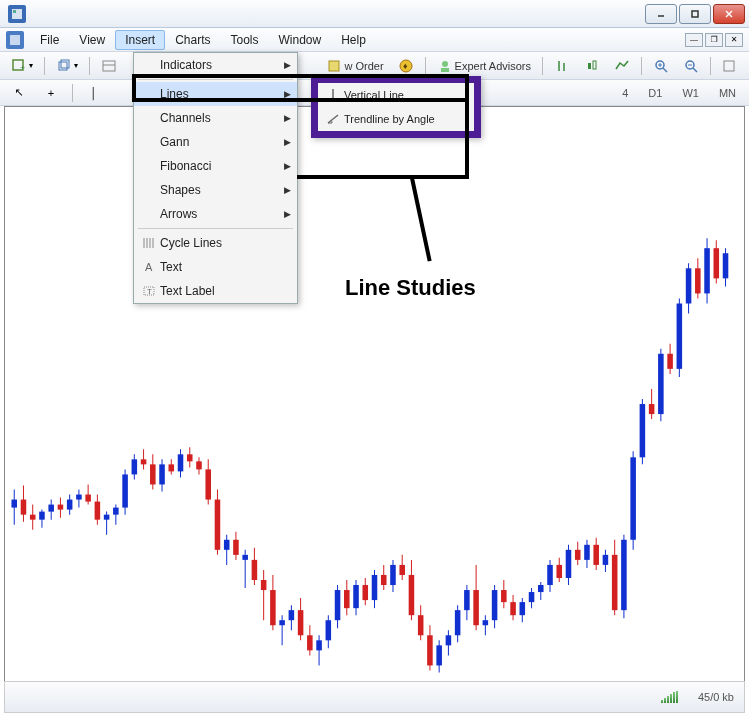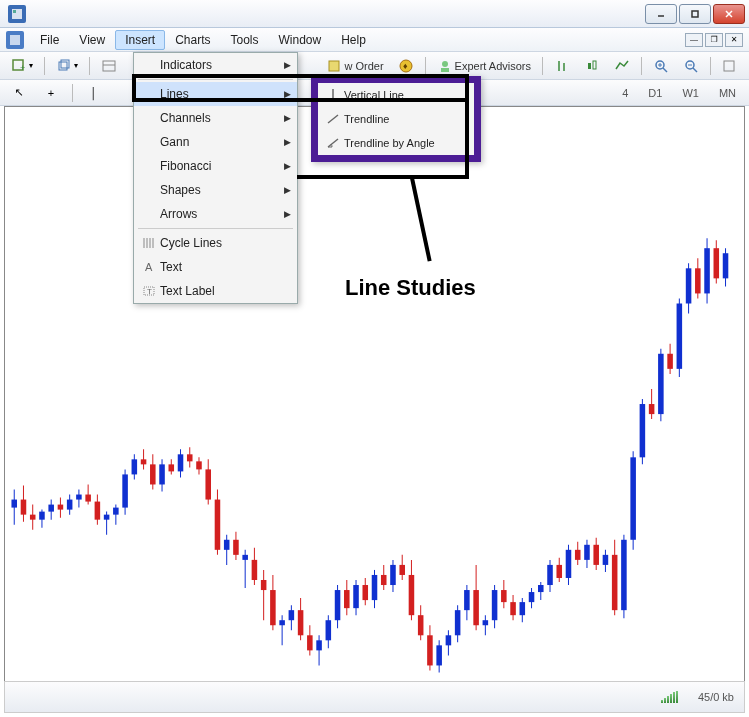--- a/index.html
+++ b/index.html
@@ -465,28 +465,20 @@
         <svg width="14" height="14">
           <line x1="7" y1="1" x2="7" y2="13" stroke="#666" stroke-width="1.5"></line>
         </svg>
       </span>
       <span class="dd-label">Vertical Line</span>
     </div>
     <div class="dropdown-row">
       <span class="dd-icon">
         <svg width="14" height="14">
           <line x1="2" y1="11" x2="12" y2="3" stroke="#666" stroke-width="1.5"></line>
-        </svg>
-      </span>
-      <span class="dd-label">Trendline</span>
-    </div>
-    <div class="dropdown-row">
-      <span class="dd-icon">
-        <svg width="14" height="14">
-          <line x1="2" y1="11" x2="12" y2="3" stroke="#666" stroke-width="1.5"></line>
           <path d="M2 11 L 6 11 A 4 4 0 0 0 5 8" fill="none" stroke="#666"></path>
         </svg>
       </span>
       <span class="dd-label">Trendline by Angle</span>
     </div>
   </div>
 
 <div class="annotation-box"></div>
 <div class="annotation-box3"></div>
 <div class="annotation-box2"></div>

